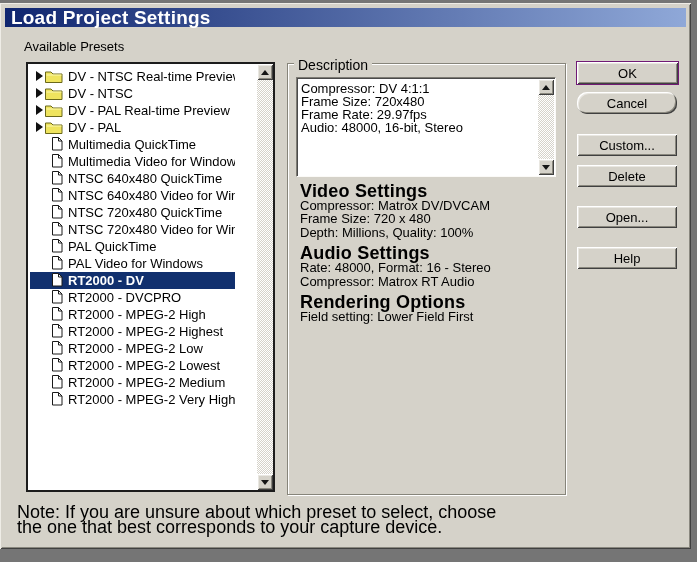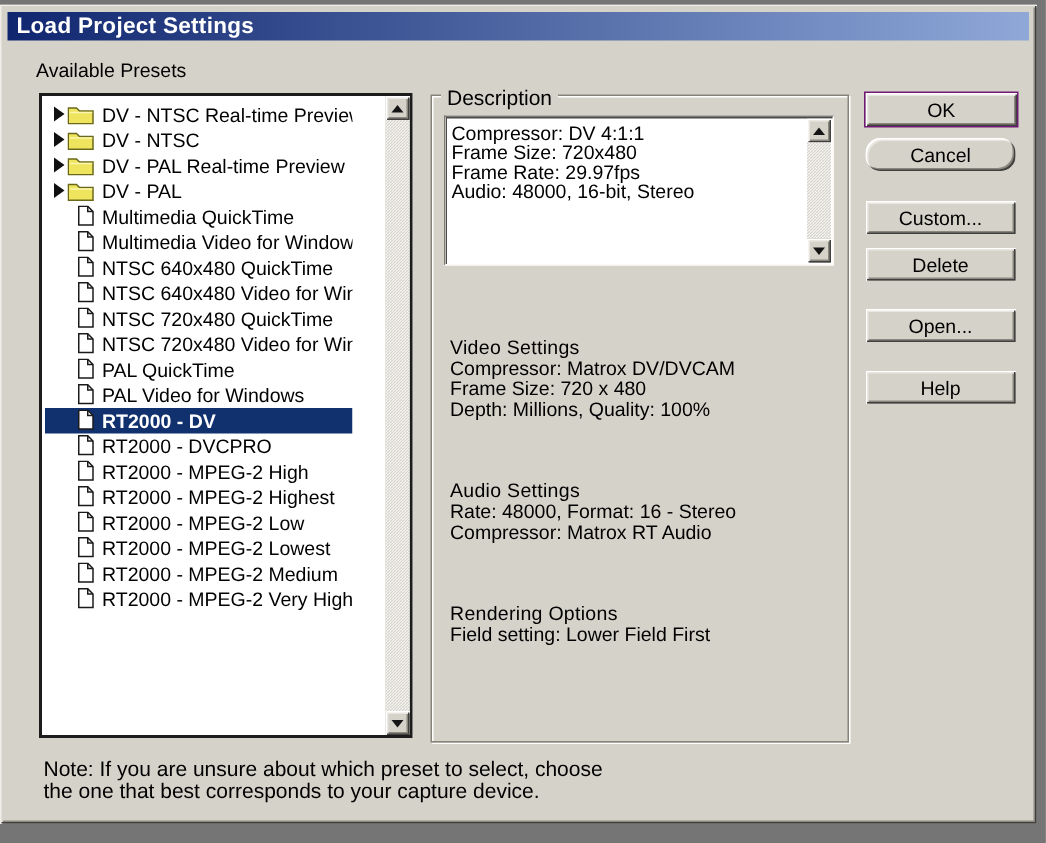--- a/index.html
+++ b/index.html
@@ -5,21 +5,21 @@
   html,body{margin:0;padding:0;background:#757575;}
   #screen{position:relative;width:697px;height:562px;overflow:hidden;
     background:#757575;font-family:"Liberation Sans",sans-serif;color:#000;}
   #dialog{position:absolute;left:0;top:3px;width:691px;height:546px;
     background:var(--dlg,#D5D2C9);
     box-shadow:inset 1px 1px 0 #efede7,inset -1px -1px 0 #404040,
                inset 2px 2px 0 #d5d2c9,inset -2px -2px 0 #8a887f;}
   #titlebar{position:absolute;left:5px;top:8px;width:681px;height:19px;
     background:linear-gradient(90deg,#10266F,#8FA8D8);
     display:flex;align-items:center;}
-  #titlebar .t{font-size:15px;font-weight:bold;color:#fff;padding-left:6px;
+  #titlebar .t{font-size:19px;font-weight:bold;color:#fff;padding-left:6px;
     letter-spacing:.2px;white-space:nowrap;}
   .lab{position:absolute;font-size:13px;white-space:nowrap;}
   
   #listbox{position:absolute;left:26px;top:62px;width:245px;height:426px;
     background:#fff;border:2px solid #1c1c1c;}
   #list-rows{position:absolute;left:2px;top:4px;width:205px;height:414px;overflow:hidden;}
   .prow{position:relative;height:17px;}
   .prow .lbl{position:absolute;left:38px;top:2px;font-size:13px;line-height:13px;white-space:nowrap;}
   .prow.sel{background:var(--sel,#11306E);}
   .prow.sel .lbl{color:#fff;font-weight:bold;}
@@ -46,30 +46,30 @@
   #group-label{position:absolute;left:294px;top:57px;font-size:14px;background:var(--dlg,#D5D2C9);
     padding:0 4px;z-index:2;white-space:nowrap;}
   #descbox{position:absolute;left:296px;top:77px;width:258px;height:98px;background:#fff;
     border:1px solid #7d7b73;border-right-color:#fbfaf7;border-bottom-color:#fbfaf7;
     box-shadow:inset 1px 1px 0 #4a4a4a;}
   #desc-lines{position:absolute;left:4px;top:4px;right:19px;bottom:2px;overflow:hidden;}
   .dline{font-size:13px;line-height:13px;white-space:nowrap;}
   #descbox .vscroll{right:1px;top:1px;bottom:1px;}
   #info{position:absolute;left:300px;top:184px;width:258px;}
   .sec{margin:0 0 7px 0;}
-  .sech{font-size:13px;font-weight:normal;line-height:15px;letter-spacing:.2px;white-space:nowrap;margin-top:40px;}
+  .sech{font-size:18px;font-weight:bold;line-height:15px;letter-spacing:.2px;white-space:nowrap;}
   .sec .dline{line-height:13.4px;}
   
   .btn{position:absolute;left:577px;width:100px;height:22px;background:var(--dlg,#D5D2C9);
     font-family:"Liberation Sans",sans-serif;font-size:13px;color:#000;border:none;padding:0;
     box-shadow:inset 1px 1px 0 #fff,inset -1px -1px 0 #404040,
                inset 2px 2px 0 #e9e7e1,inset -2px -2px 0 #8a887e;}
   .btn.default{left:576px;width:103px;height:24px;border:1px solid #701a75;}
   
-  #note{position:absolute;left:17px;top:505px;font-size:14px;line-height:14.5px;margin-left:12px;}
+  #note{position:absolute;left:17px;top:505px;font-size:18px;line-height:14.5px;}
   #note div{white-space:nowrap;}
 </style>
 </head>
 <body>
 
 <div id="screen">
   <div id="dialog"></div>
 
   <div id="titlebar" style="background: linear-gradient(90deg, rgb(16, 38, 111), rgb(143, 168, 216));">
     <span class="t">Load Project Settings</span>

